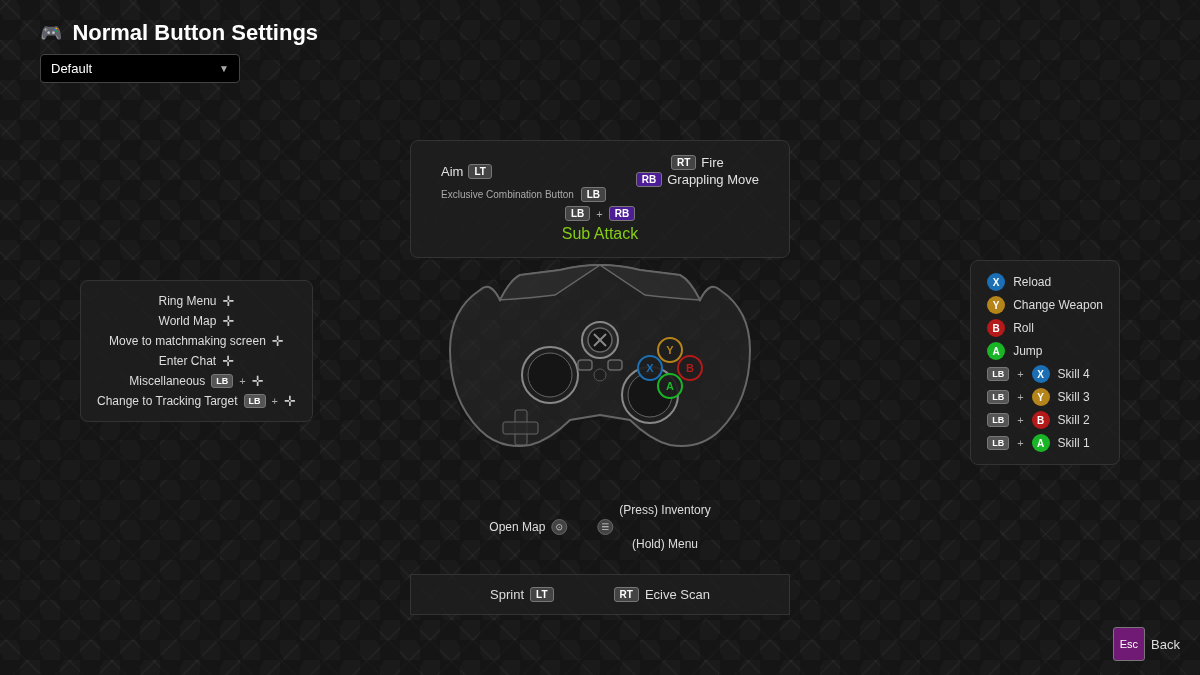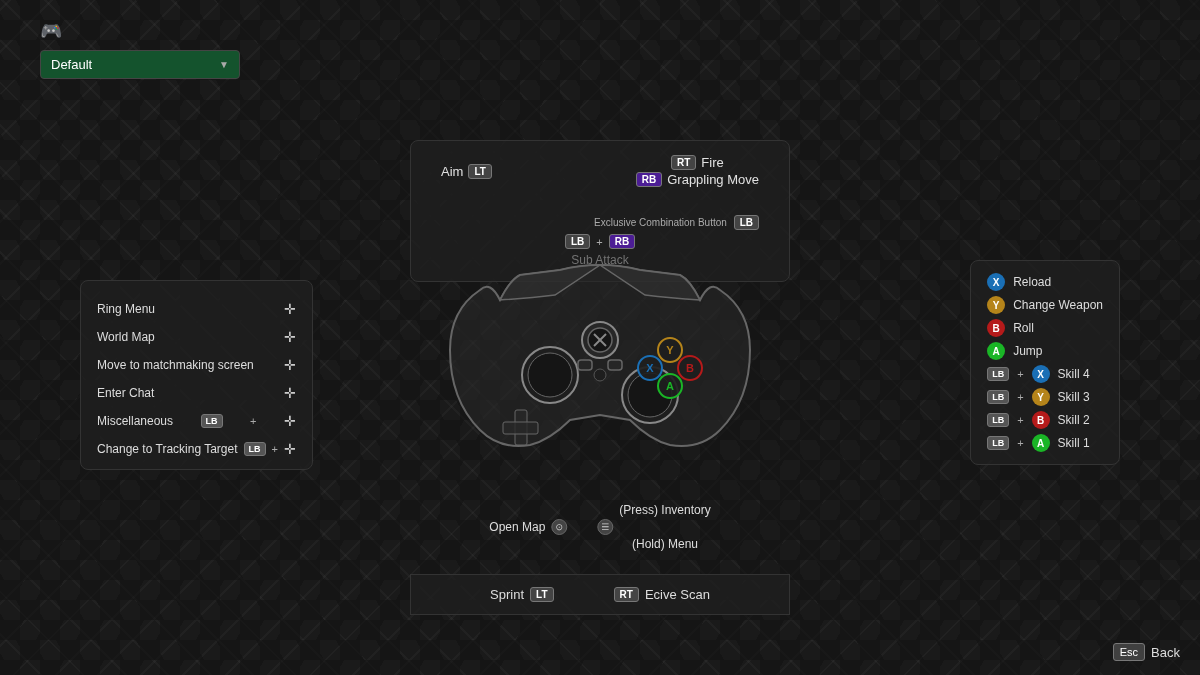--- a/index.html
+++ b/index.html
@@ -70,21 +70,21 @@
       font-weight: 600;
       color: #ffffff;
     }
 
     .title-icon {
       font-size: 18px;
     }
 
     .dropdown {
       width: 200px;
-      background: #14532d;
+      background: #000000;
       border: 1px solid #444;
       border-radius: 4px;
       padding: 6px 10px;
       color: #fff;
       font-size: 13px;
       display: flex;
       align-items: center;
       justify-content: space-between;
       cursor: pointer;
     }
@@ -148,27 +148,26 @@
     }
 
     .btn-badge.lt { background: #444; }
     .btn-badge.lb { background: #444; }
     .btn-badge.rt { background: #444; }
     .btn-badge.rb { background: #4c1d95; }
 
     .combo-label {
       font-size: 10px;
       color: #aaa;
-      text-align: right;
-      margin-top: 28px;
+      text-align: left;
     }
 
     .sub-attack-label {
-      font-size: 12px;
-      color: #737373;
+      font-size: 16px;
+      color: #84cc16;
       margin-top: 4px;
     }
 
     .plus-sign {
       font-size: 11px;
       color: #aaa;
     }
 
     
     .controller-area {
@@ -190,25 +189,24 @@
       border-radius: 8px;
       padding: 12px 16px;
       display: flex;
       flex-direction: column;
       gap: 4px;
     }
 
     .left-item {
       display: flex;
       align-items: center;
-      justify-content: space-between;
+      justify-content: center;
       gap: 6px;
       font-size: 12px;
       color: #ddd;
-      margin-top: 8px;
     }
 
     .dpad-icon {
       font-size: 14px;
       color: #ccc;
     }
 
     
     .right-panel {
       position: absolute;
@@ -305,24 +303,24 @@
       bottom: 14px;
       right: 20px;
       display: flex;
       align-items: center;
       gap: 6px;
       font-size: 13px;
       color: #ddd;
     }
 
     .esc-badge {
-      background: #404040;
+      background: #701a75;
       border: 1px solid #777;
       border-radius: 3px;
-      padding: 2px 6px;
+      padding: 10px 6px;
       font-size: 11px;
       color: #fff;
     }
 
     
     .controller-svg {
       width: 320px;
       height: 260px;
     }
 
@@ -354,20 +352,21 @@
     }
   </style>
 </head>
 <body>
 
 <div class="page">
 
   <div class="header">
     <div class="page-title">
       <span class="title-icon">🎮</span>
+      <span>Normal Button Settings</span>
     </div>
     <div class="dropdown">
       <span>Default</span>
       <span class="dropdown-arrow">▼</span>
     </div>
   </div>
 
   <div class="top-panel">
     <div class="top-panel-row">
       <div class="panel-item">

